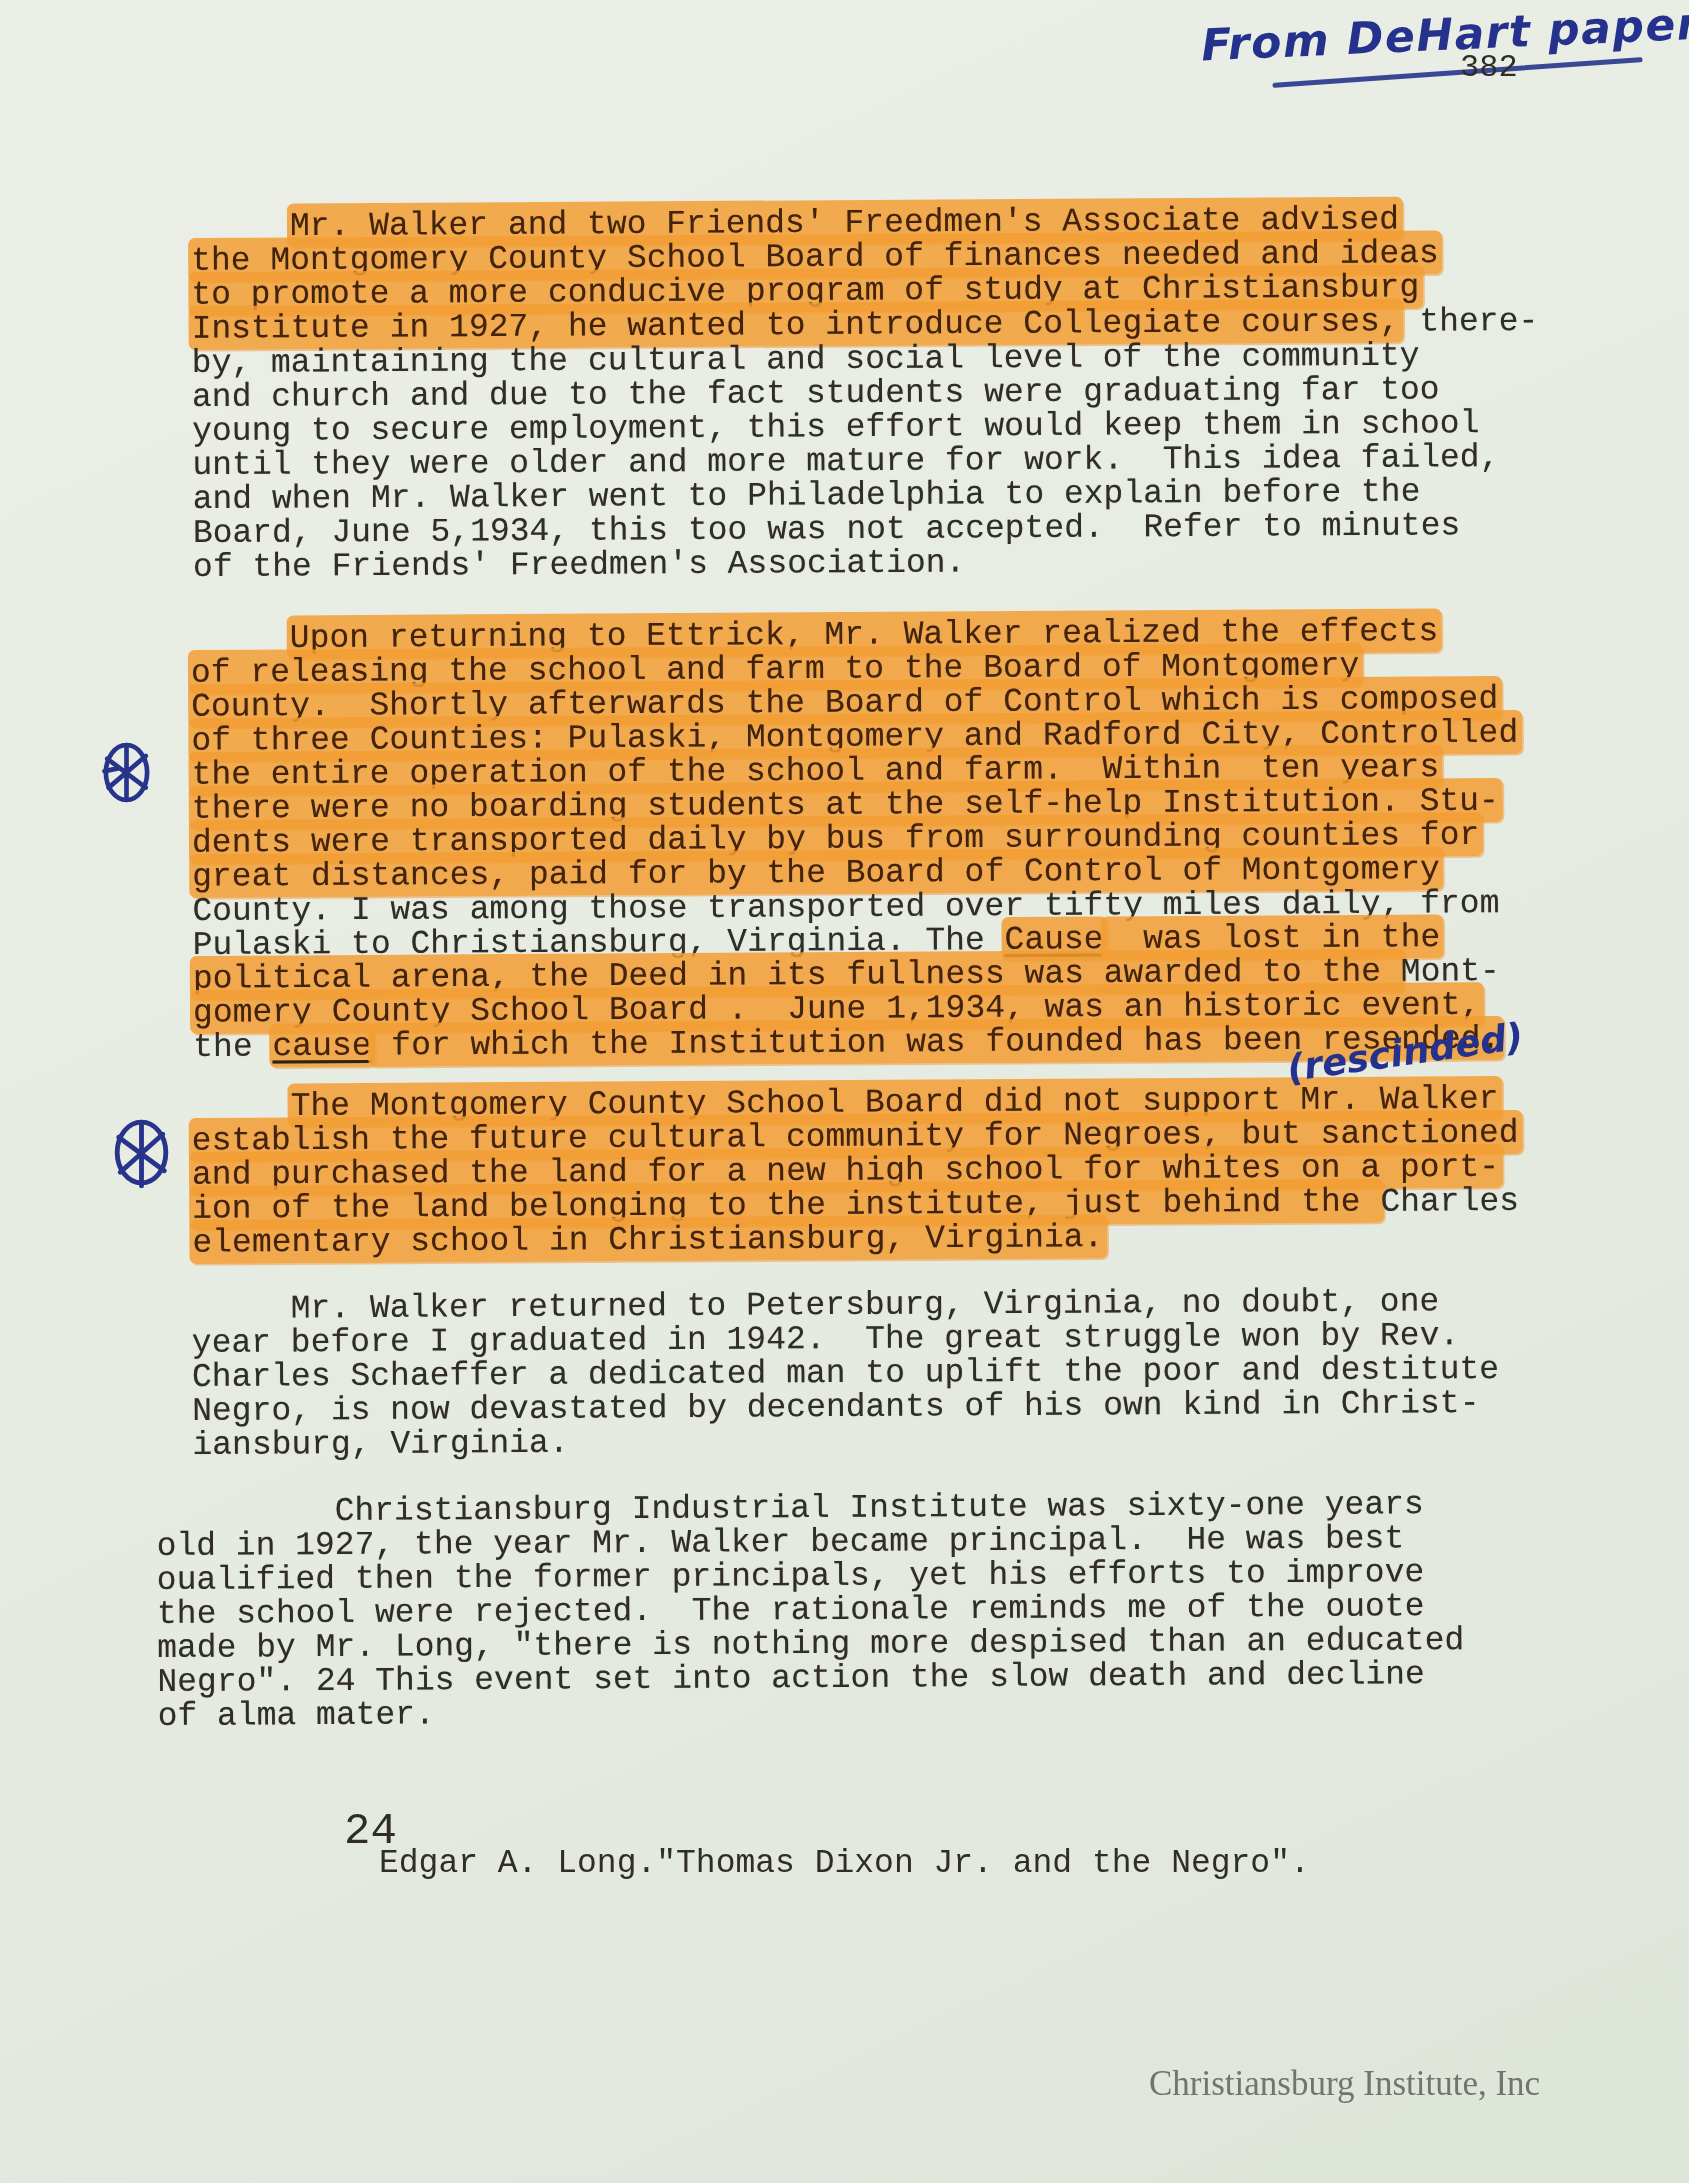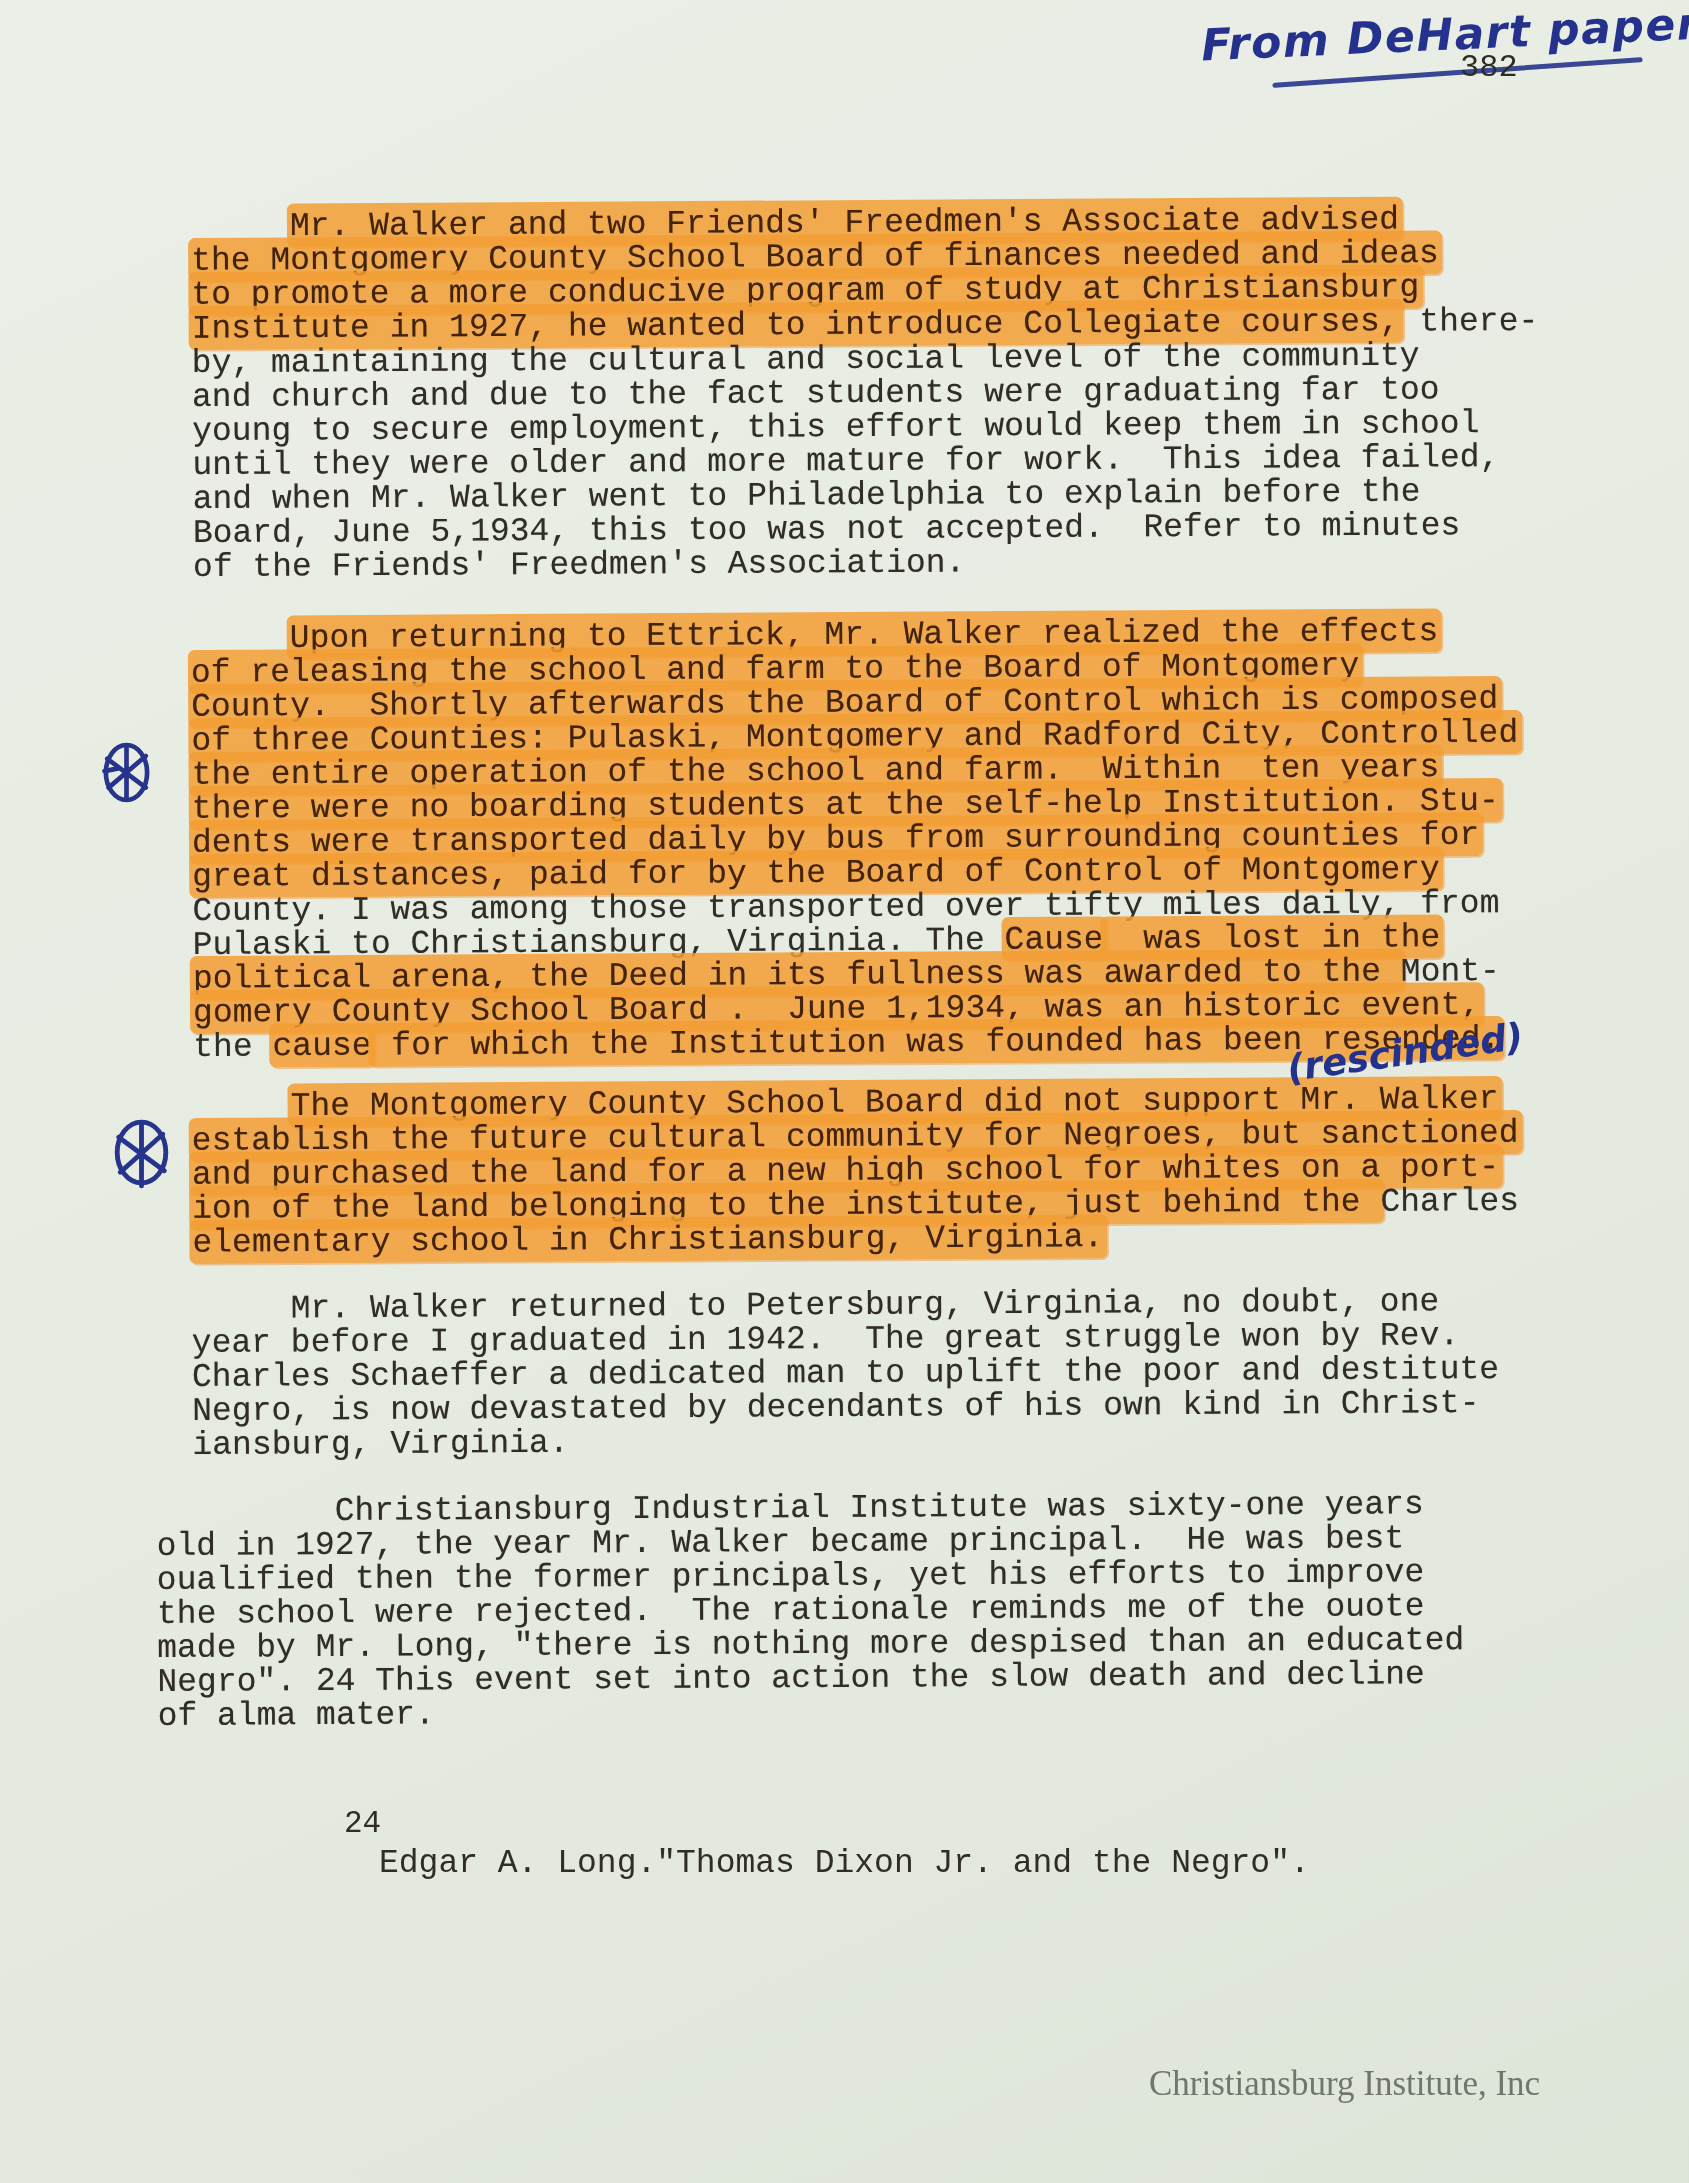--- a/index.html
+++ b/index.html
@@ -16,36 +16,36 @@
   .line{display:block;white-space:pre;height:34px;line-height:34px;font-size:33px;
         text-shadow:0 0 0.8px rgba(45,40,30,.35);}
   .p0{left:192px;top:207px;}
   .p1{left:192px;top:619px;}
   .p2{left:192px;top:1087px;}
   .p3{left:192px;top:1289px;}
   .p4{left:157px;top:1492px;}
   .hl{background:rgba(243,157,52,.85);color:#44230c;border-radius:6.9px;
       padding:4.6px 3.8px 2.3px 3.1px;margin:-4.6px -3.8px -2.3px -3.1px;
       box-shadow:1.5px 1.5px 0 rgba(240,145,40,.45);}
-  .ul{text-decoration-thickness:3.1px;
+  .ul{text-decoration:underline;text-decoration-thickness:3.1px;
       text-underline-offset:5.3px;text-decoration-color:#2b2315;margin-top:15px;}
   
   .pen{color:#24328d;font-family:"DejaVu Sans",sans-serif;font-style:italic;font-weight:bold;}
   #hand-note{position:absolute;left:1201px;top:7.6px;font-size:44px;letter-spacing:1.5px;
              transform:rotate(-2.5deg);white-space:nowrap;}
   #hand-stroke{position:absolute;left:1272px;top:70px;width:371px;height:4.6px;
                background:#27348c;border-radius:3.1px;transform:rotate(-4deg);opacity:.9;}
   #page-num{position:absolute;left:1428px;top:49px;font-size:32px;color:#2f2c26;margin-left:32px;}
   #rescinded{position:absolute;left:1286px;top:1031px;font-size:37px;
              transform:rotate(-8deg);white-space:nowrap;}
   .margin-mark{position:absolute;}
   #mark1{left:99px;top:738px;}
   #mark2{left:111px;top:1116px;}
   
-  #footnote-marker{position:absolute;left:344px;top:1806px;font-size:31px;}
+  #footnote-marker{position:absolute;left:344px;top:1806px;font-size:44px;}
   #footnote-citation{position:absolute;left:379px;top:1845px;font-size:33px;white-space:pre;}
   
   #watermark{position:absolute;left:1149px;top:2064px;
              font-family:Liberation Serif, serif;font-size:35px;
              color:#70766c;letter-spacing:0px;white-space:nowrap;}
 </style>
 </head>
 <body>
 
 <div id="page">

